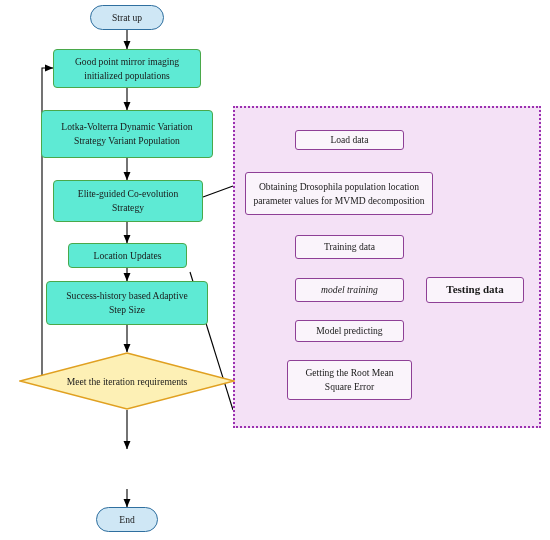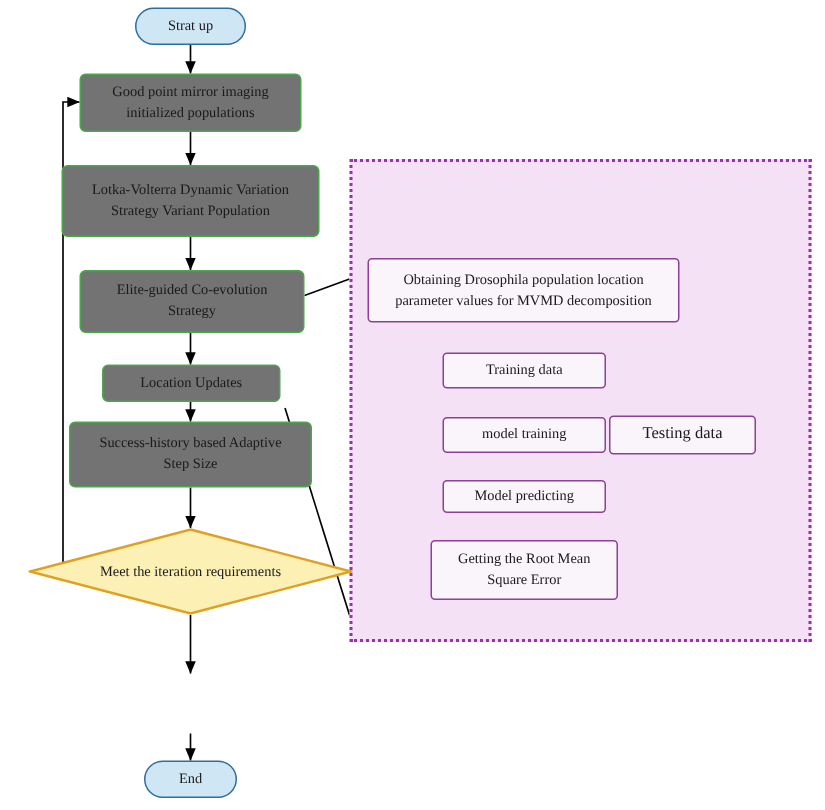--- a/index.html
+++ b/index.html
@@ -30,21 +30,21 @@
     justify-content: center;
     text-align: center;
     font-family: "Liberation Serif", serif;
     font-size: 9.6px;
     line-height: 1.45;
     color: #1a1a1a;
     white-space: pre-line;
     z-index: 5;
   }
   .proc {
-    background: #737373;
+    background: #5eead4;
     border: 1.4px solid #4aa84a;
     border-radius: 4px;
   }
   .term {
     background: #cfe7f5;
     border: 1.4px solid #2f6f9f;
     border-radius: 16px;
   }
   .sub {
     background: #faf4fb;
@@ -150,28 +150,29 @@
   <div class="diamond-wrap" style="left:19px; top:352px; width:216px; height:58px;">
     <svg width="216" height="58" viewBox="0 0 216 58">
       <polygon points="108,1 215,29 108,57 1,29" fill="#fdf0b5" stroke="#e0a020" stroke-width="1.6"></polygon>
     </svg>
     <div class="diamond-label">Meet the iteration requirements</div>
   </div>
 
 
   <div class="node term" style="left:96px; top:507px; width:62px; height:25px;">End</div>
 
+  <div class="node sub" style="left:295px; top:130px; width:109px; height:20px;">Load data</div>
 
-  <div class="node sub" style="left:245px; top:172px; width:208px; height:43px;">Obtaining Drosophila population location
+  <div class="node sub" style="left:245px; top:172px; width:188px; height:43px;">Obtaining Drosophila population location
 parameter values for MVMD decomposition</div>
 
   <div class="node sub" style="left:295px; top:235px; width:109px; height:24px;">Training data</div>
 
-  <div class="node sub" style="left:295px; top:278px; width:109px; height:24px;">model training</div>
+  <div class="node sub" style="left:295px; top:278px; width:109px; height:24px;font-style:italic;">model training</div>
 
-  <div class="node sub" style="left:406px; top:277px; width:98px; height:26px; font-size:11px;">Testing data</div>
+  <div class="node sub" style="left:426px; top:277px; width:98px; height:26px; font-size:11px;font-weight:bold;">Testing data</div>
 
   <div class="node sub" style="left:295px; top:320px; width:109px; height:22px;">Model predicting</div>
 
   <div class="node sub" style="left:287px; top:360px; width:125px; height:40px;">Getting the Root Mean
 Square Error</div>
 
 </div>
 
 </body></html>

